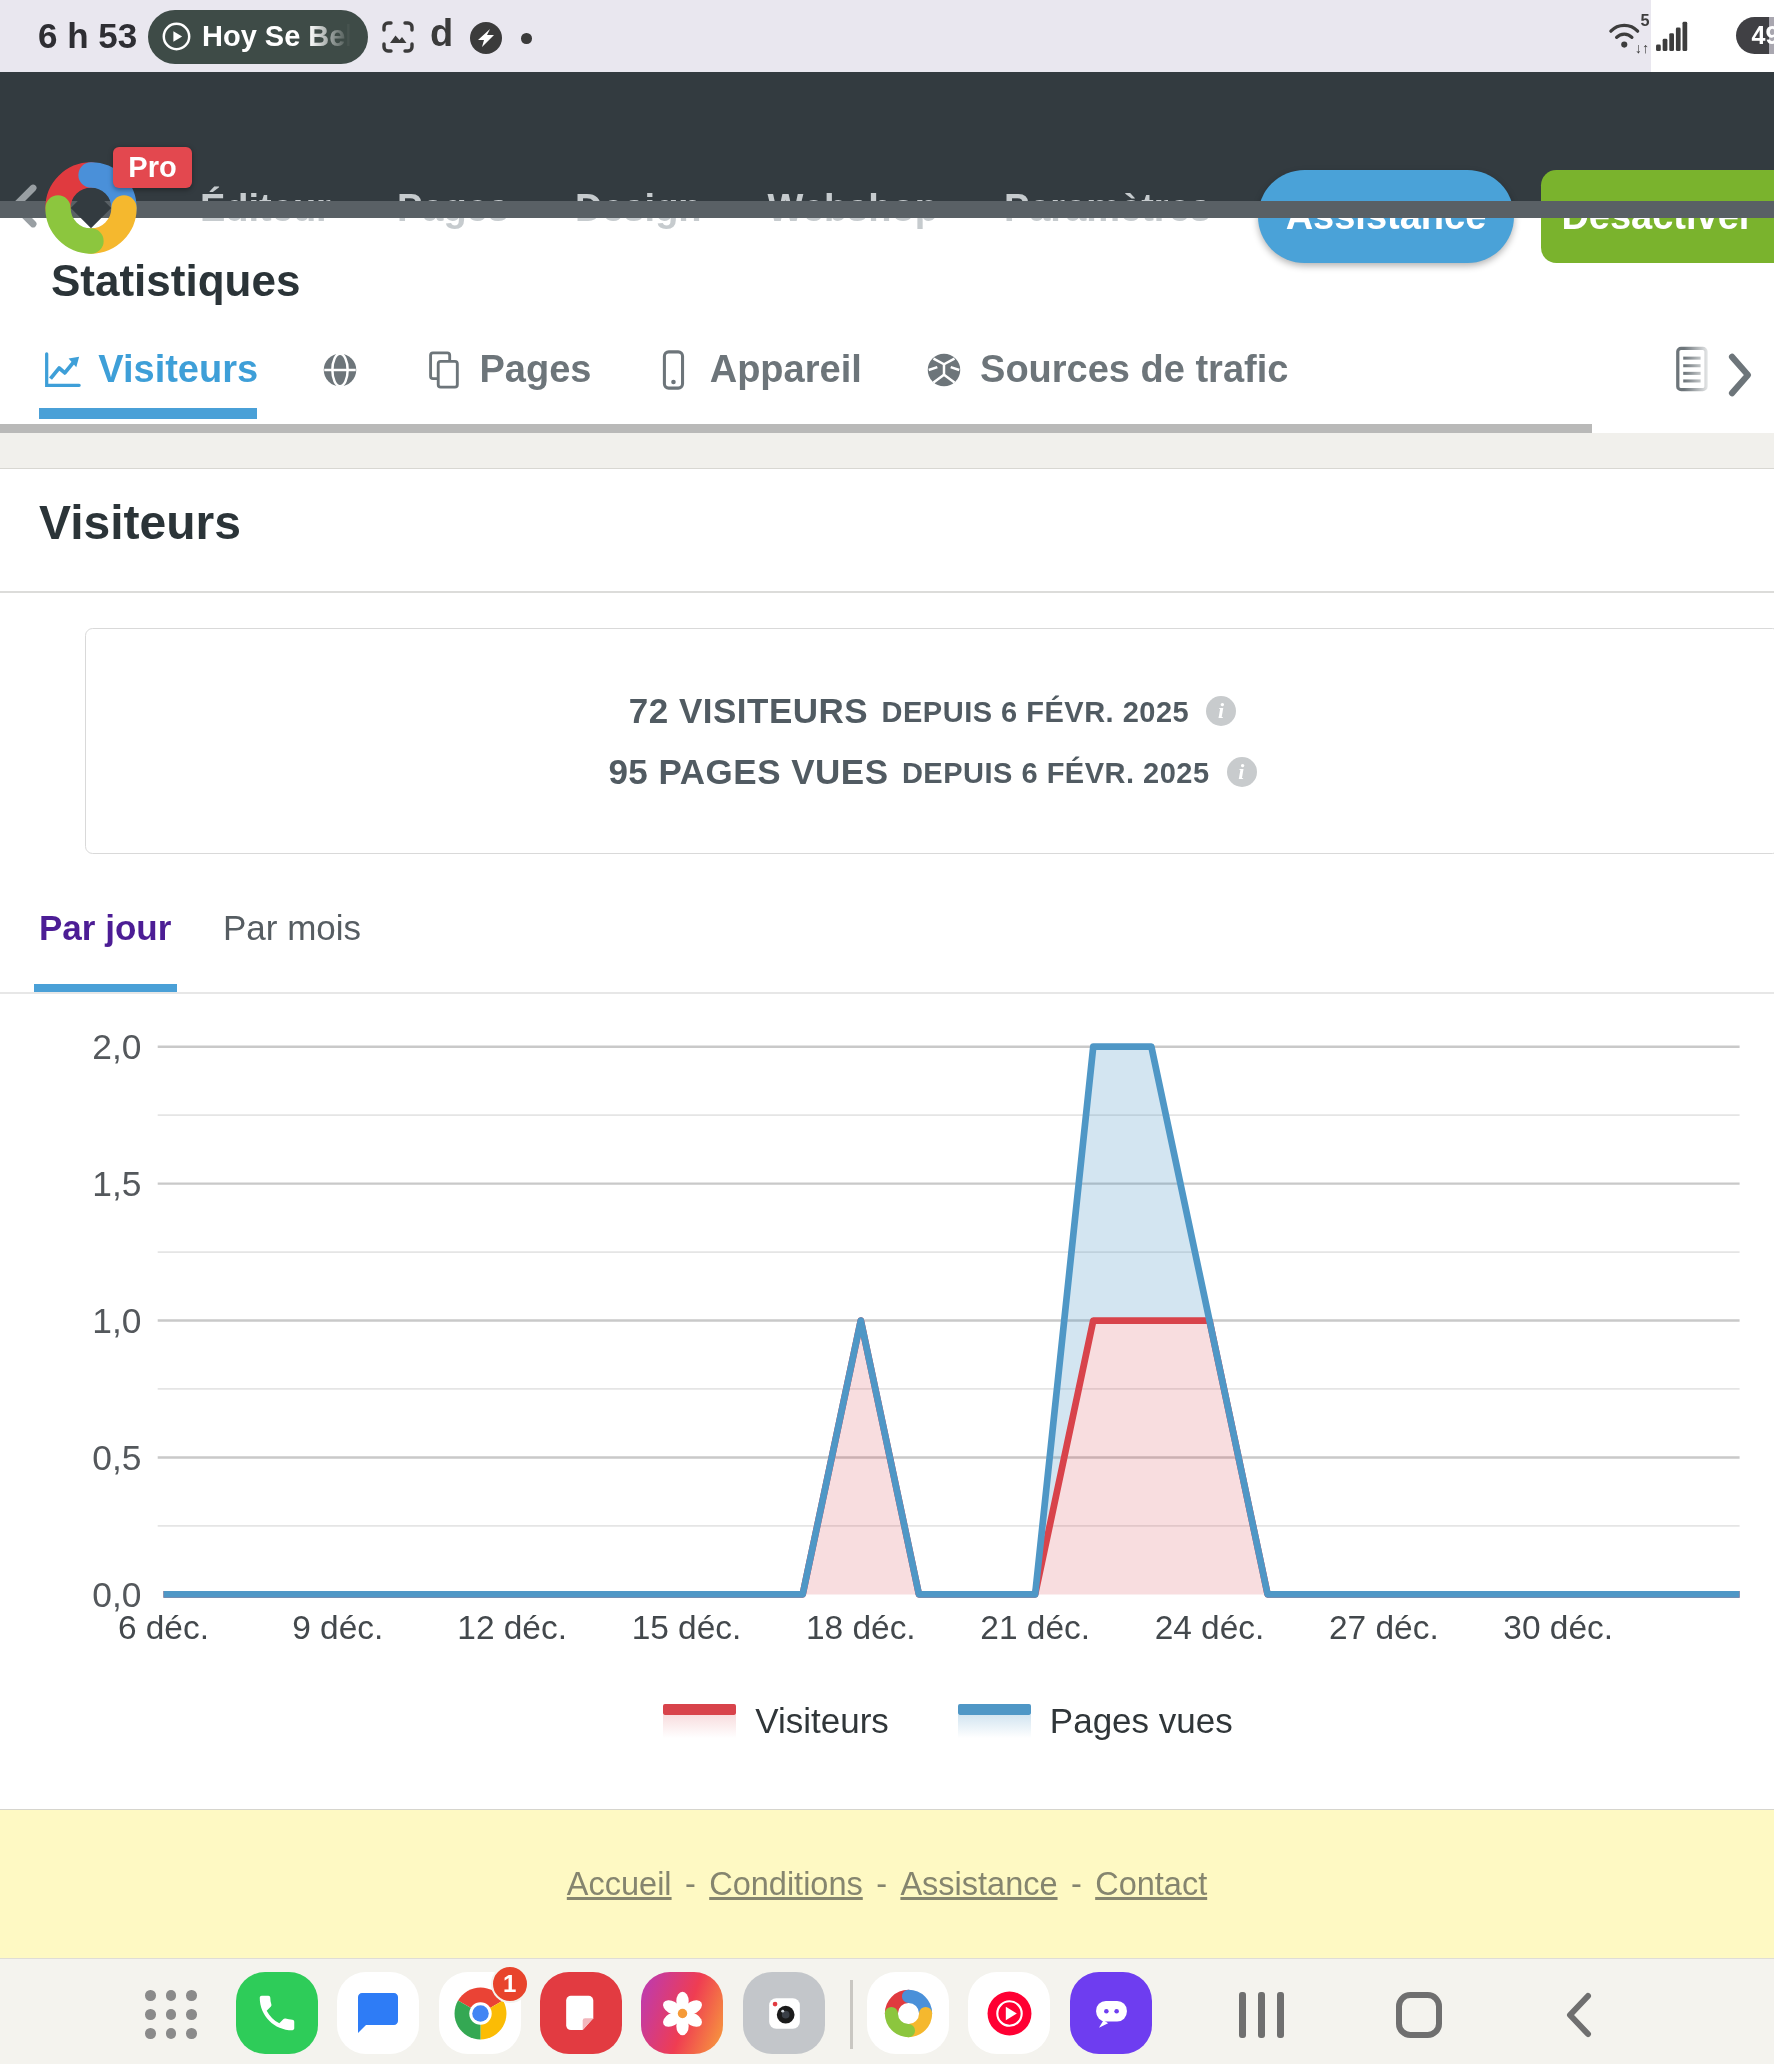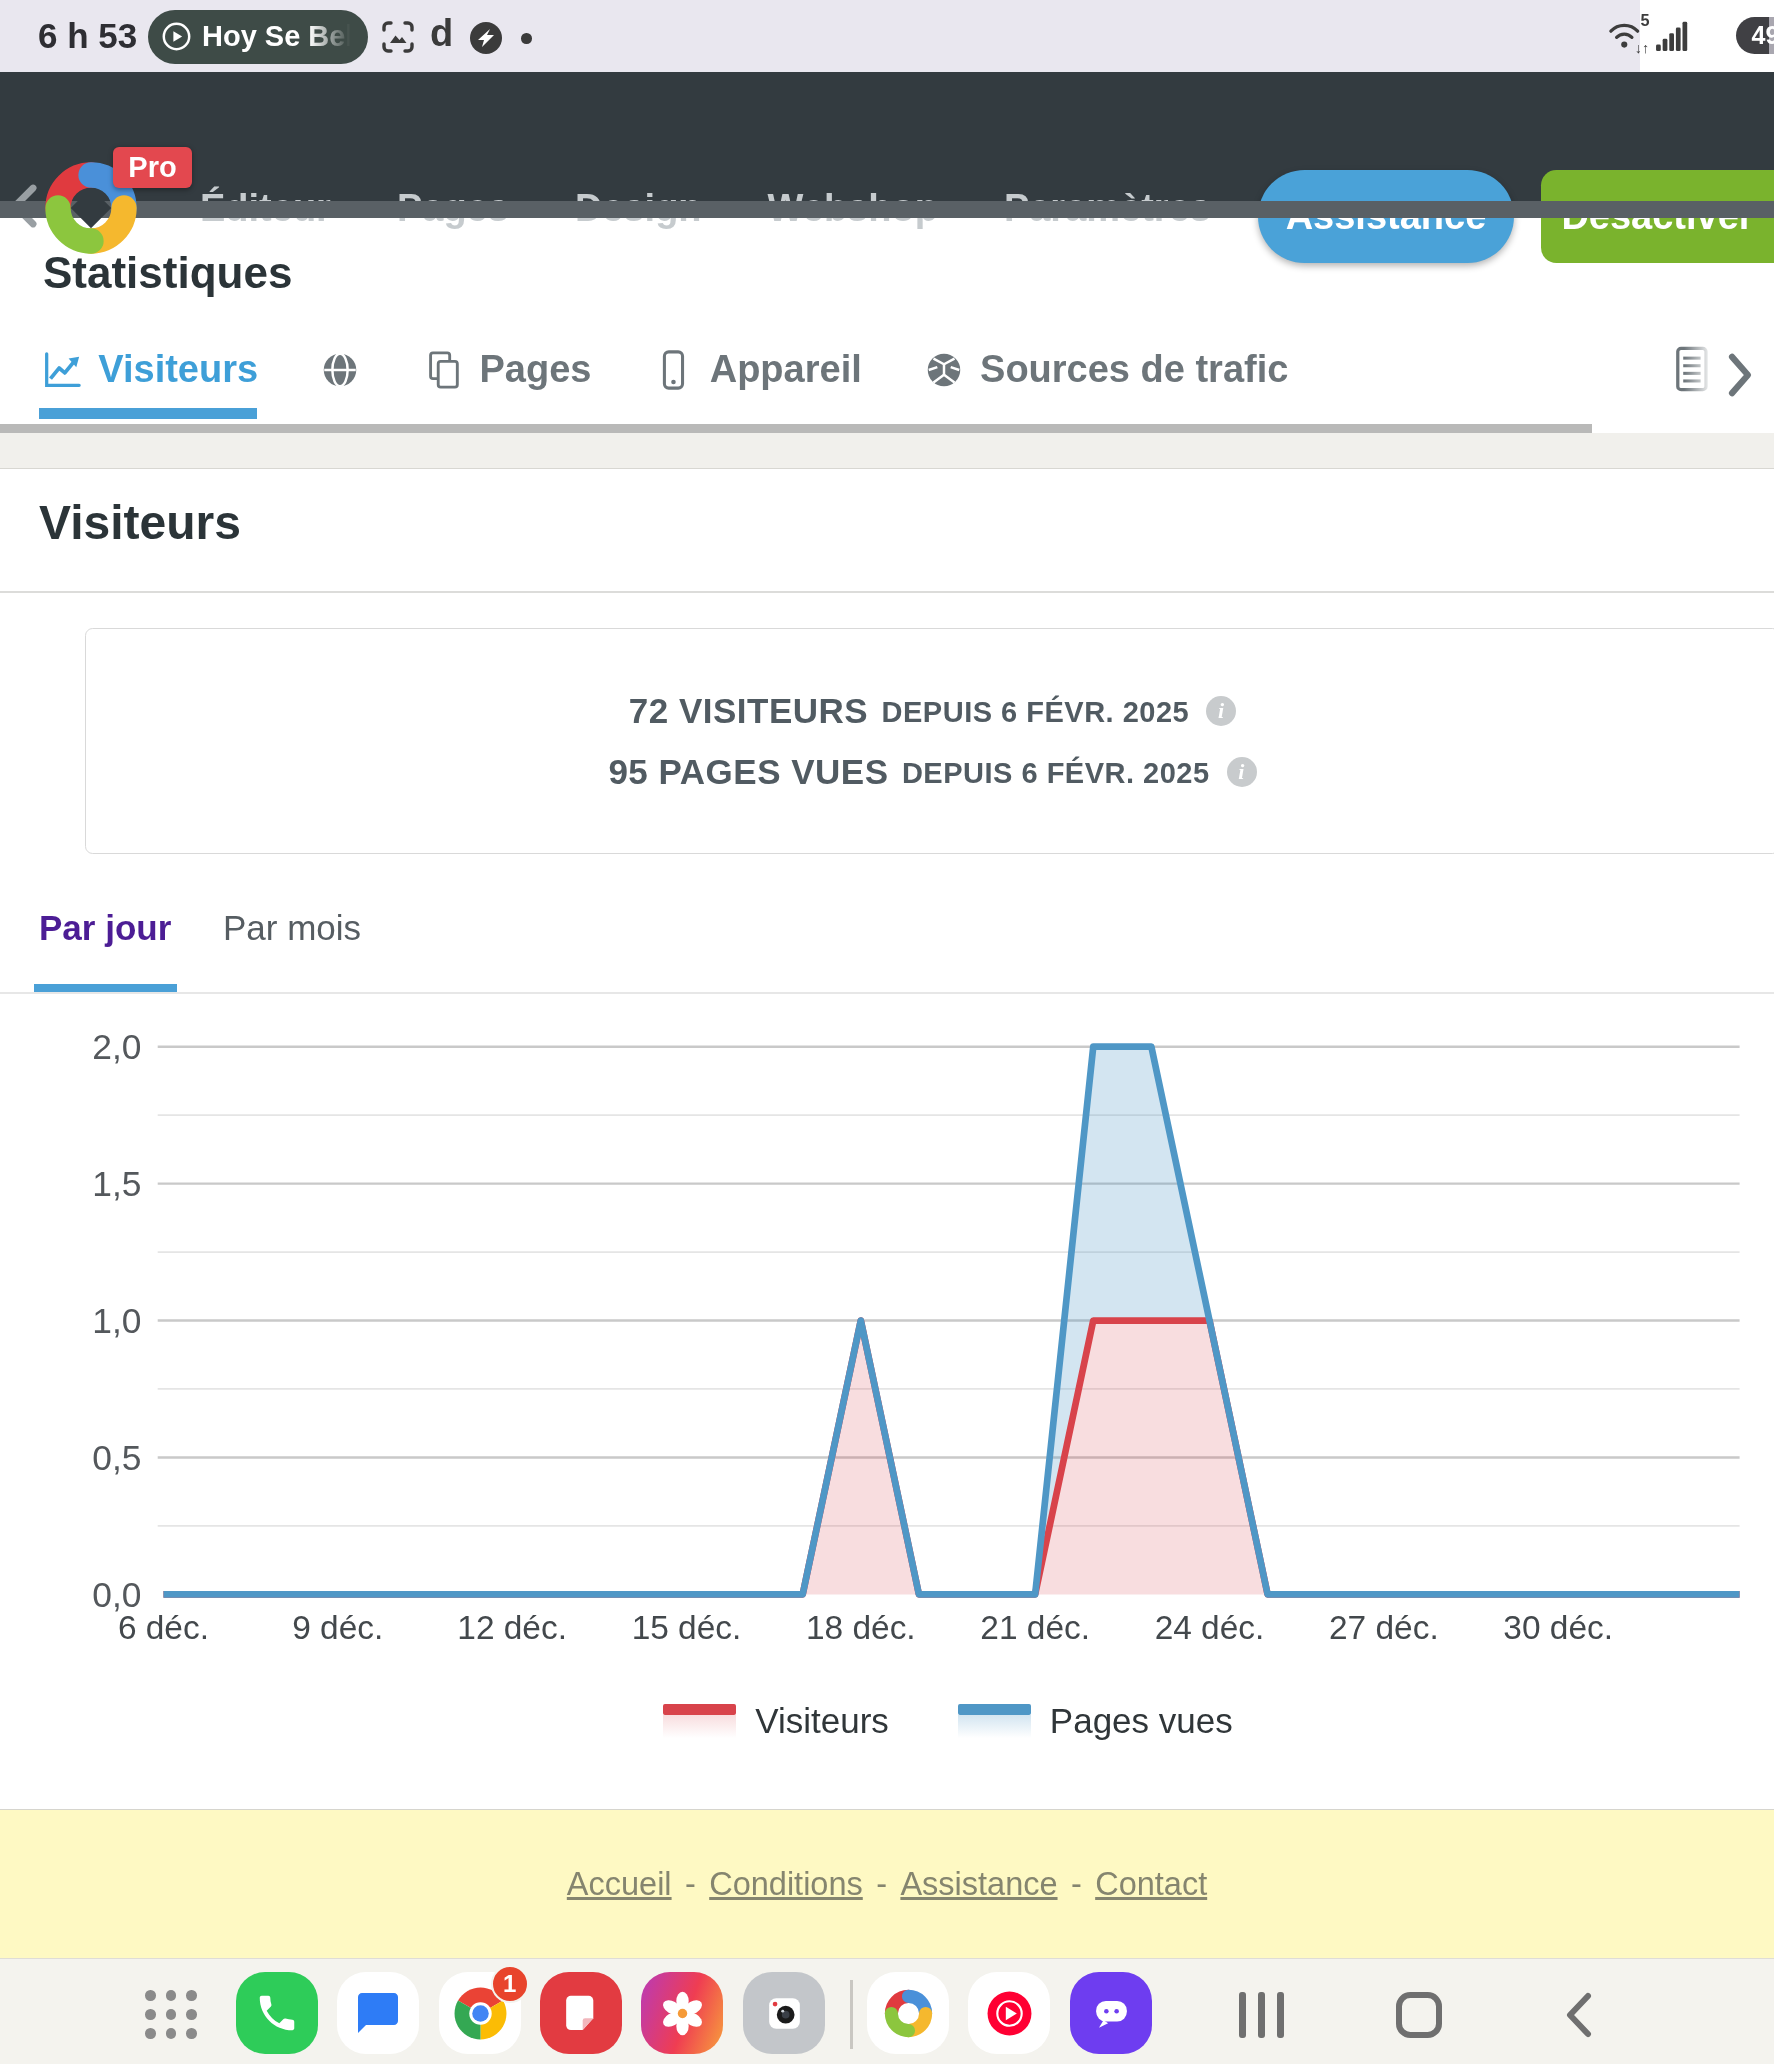--- a/index.html
+++ b/index.html
@@ -1,21 +1,21 @@
 <!DOCTYPE html>
 <html><head>
 <meta charset="utf-8">
 <style>
   html,body{margin:0;padding:0;}
   body{width:1774px;height:2065px;position:relative;background:#ffffff;
        font-family:"Liberation Sans", sans-serif;overflow:hidden;}
   .abs{position:absolute;}
 
   
-  .statusbar{position:absolute;top:0;left:0;width:1640px;height:72px;background:#e9e7ef;}
+  .statusbar{position:absolute;top:0;left:0;width:1640px;height:72px;background:#e9e7ef;padding-left:11px;}
   .sb-time{position:absolute;left:38px;top:16.3px;font-size:35px;font-weight:bold;color:#2e2e33;}
   .media-pill{position:absolute;left:148px;top:9.6px;width:220px;height:54px;border-radius:27px;
       background:#3e4b47;display:flex;align-items:center;padding-left:13.4px;box-sizing:border-box;}
   .media-title{color:#fff;font-size:29px;font-weight:bold;margin-left:9.6px;white-space:nowrap;
       overflow:hidden;width:153px;
       -webkit-mask-image:linear-gradient(90deg,#000 70%,transparent 97%);
       mask-image:linear-gradient(90deg,#000 70%,transparent 97%);}
   .sb-d{position:absolute;left:430px;top:11.5px;font-size:38px;font-weight:bold;color:#3b3b3b;}
   .sb-dot{position:absolute;left:521px;top:33px;width:10.5px;height:10.5px;border-radius:50%;background:#3b3b3b;}
   .battery{position:absolute;left:1736px;top:17px;width:59px;height:37px;border-radius:19px;
@@ -194,21 +194,21 @@
     <span class="nav-item">Design</span>
     <span class="nav-item">Webshop</span>
     <span class="nav-item">Paramètres</span>
   </div>
 
   <div class="btn-assist">Assistance</div>
   <div class="btn-deact">Désactiver</div>
 </nav>
 <div class="nav-strip"></div>
 
-<h1 class="h-stats" style="margin:4px">Statistiques</h1>
+<h1 class="h-stats" style="margin:12px">Statistiques</h1>
 
 <div class="tabs-row">
   <div class="tab active">
     <svg width="44" height="42" viewBox="0 0 44 44">
       <path d="M7 5 V38 H41" fill="none" stroke="#3e9fd8" stroke-width="3.4" stroke-linecap="round"></path>
       <polyline points="11,31 20,20 26,25 35,14" fill="none" stroke="#3e9fd8" stroke-width="4" stroke-linejoin="round"></polyline>
       <path d="M30 10 L41 8 L38 19 Z" fill="#3e9fd8"></path>
     </svg>
     <span class="tab-label">Visiteurs</span>
   </div>

